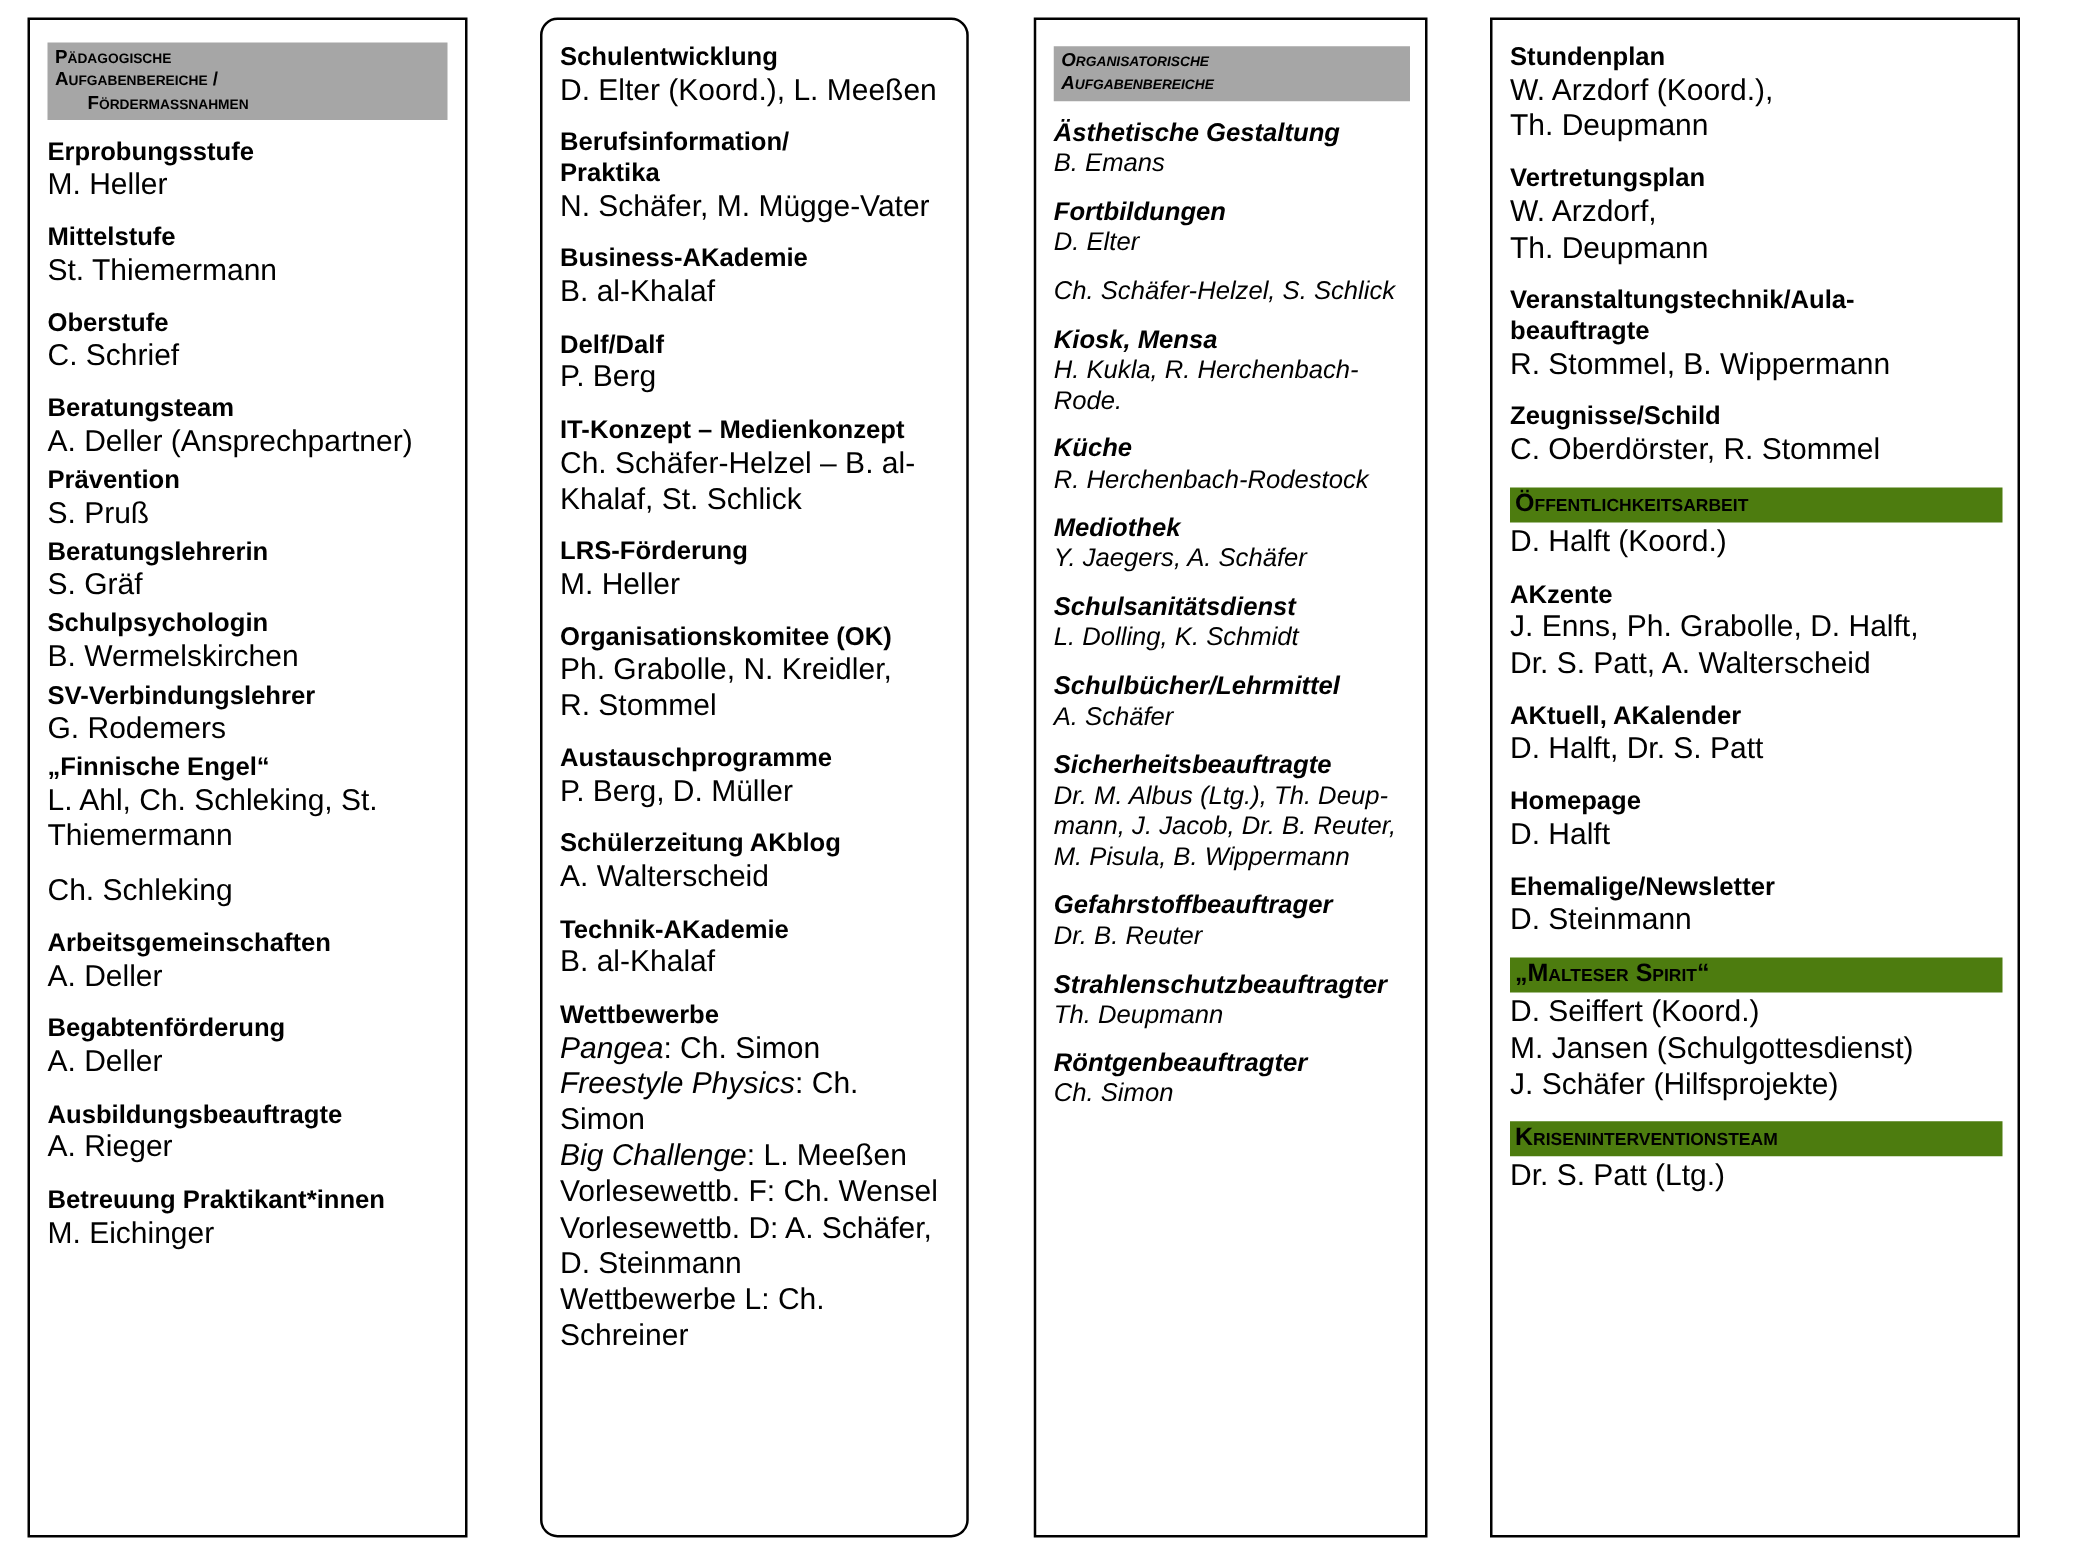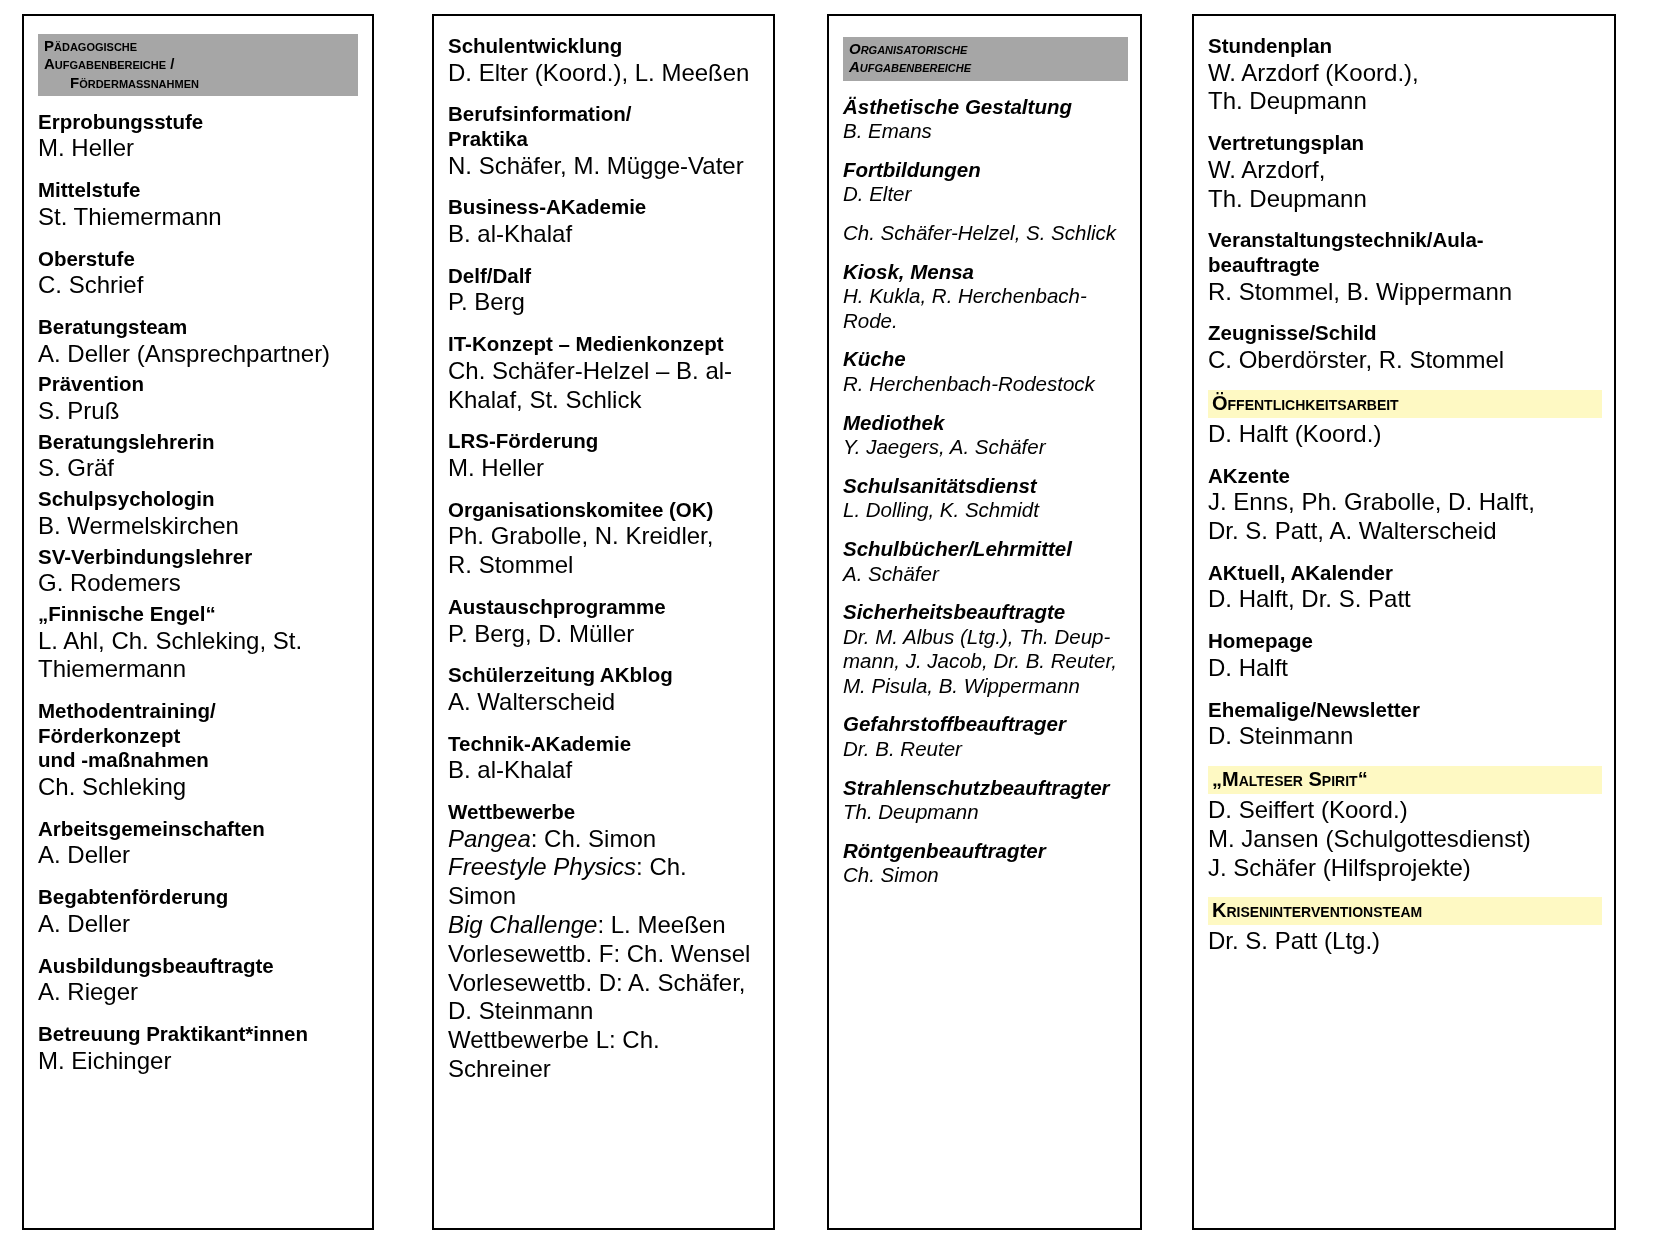--- a/index.html
+++ b/index.html
@@ -26,21 +26,21 @@
     gap: 0px;
     align-items: flex-start;
     padding-left: 22px;
   }
   .col {
     box-sizing: border-box;
     border: 2px solid #000000;
     background: #ffffff;
   }
   .col-1 { width: 352px; min-height: 1216px; margin-right: 58px; padding: 18px 14px 10px 14px; }
-  .col-2 { width: 343px; min-height: 1216px; margin-right: 52px; padding: 18px 12px 10px 14px; }
+  .col-2 { width: 343px; min-height: 1216px; margin-right: 52px; padding: 18px 12px 10px 14px; border-radius: 14px; }
   .col-3 { width: 315px; min-height: 1216px; margin-right: 50px; padding: 21px 12px 10px 14px; font-style: italic; }
   .col-4 { width: 424px; min-height: 1216px; padding: 18px 12px 10px 14px; }
 
   .band {
     background: #a6a6a6;
     font-weight: bold;
     font-size: 15px;
     line-height: 1.22;
     padding: 3px 6px 4px 6px;
     display: block;
@@ -60,21 +60,21 @@
     line-height: 1.2;
   }
   .ital { font-style: italic; }
 
   .col-3 .entry { margin-bottom: 14px; }
   .col-3 .ttl, .col-3 .ppl { font-size: 20.5px; }
 
   .col-4 .entry { margin-bottom: 15px; }
 
   .hdr-band-4 {
-    background: #fef9c3;
+    background: #4d7c0f;
     font-weight: bold;
     font-size: 20px;
     padding: 2px 4px 3px 4px;
     display: block;
     margin-bottom: 2px;
     margin-top: 4px;
   }
 </style>
 </head>
 <body>
@@ -119,21 +119,20 @@
           </div>
           <div class="entry tight">
             <div class="ttl">SV-Verbindungslehrer</div>
             <div class="ppl">G. Rodemers</div>
           </div>
           <div class="entry">
             <div class="ttl">„Finnische Engel“</div>
             <div class="ppl">L. Ahl, Ch. Schleking, St. Thiemermann</div>
           </div>
           <div class="entry">
-            <div class="ttl">Methodentraining/<br>Förderkonzept<br>und -maßnahmen</div>
             <div class="ppl">Ch. Schleking</div>
           </div>
           <div class="entry">
             <div class="ttl">Arbeitsgemeinschaften</div>
             <div class="ppl">A. Deller</div>
           </div>
           <div class="entry">
             <div class="ttl">Begabtenförderung</div>
             <div class="ppl">A. Deller</div>
           </div>

